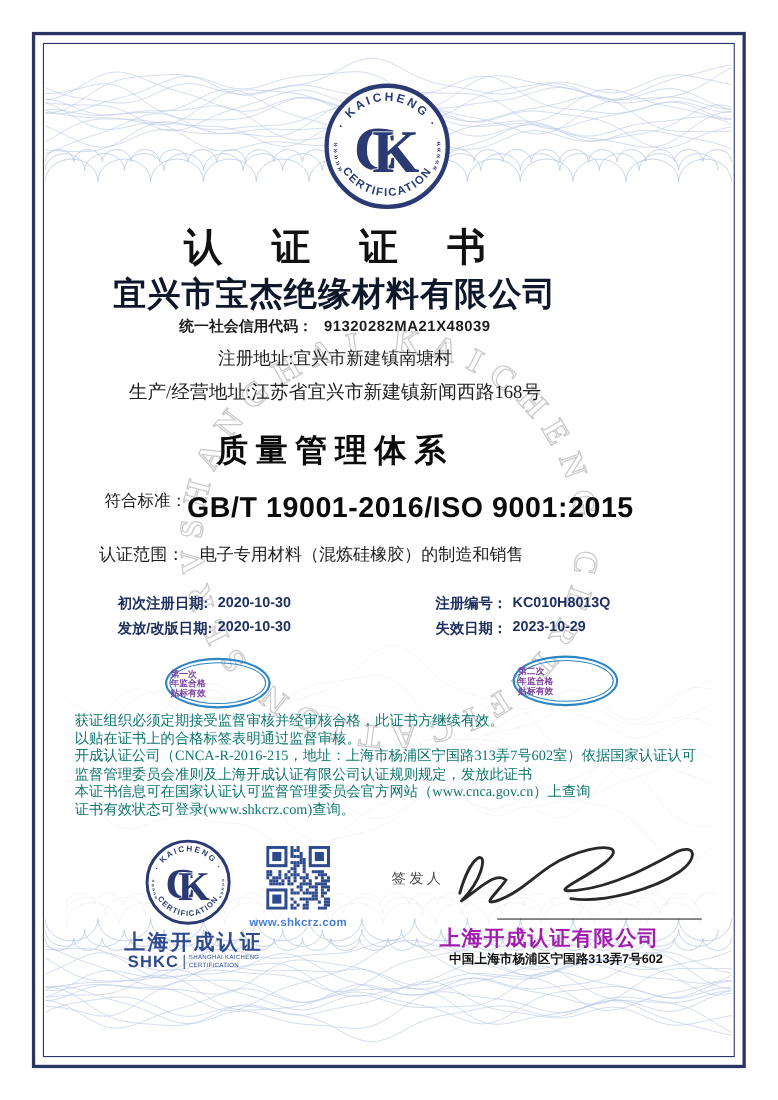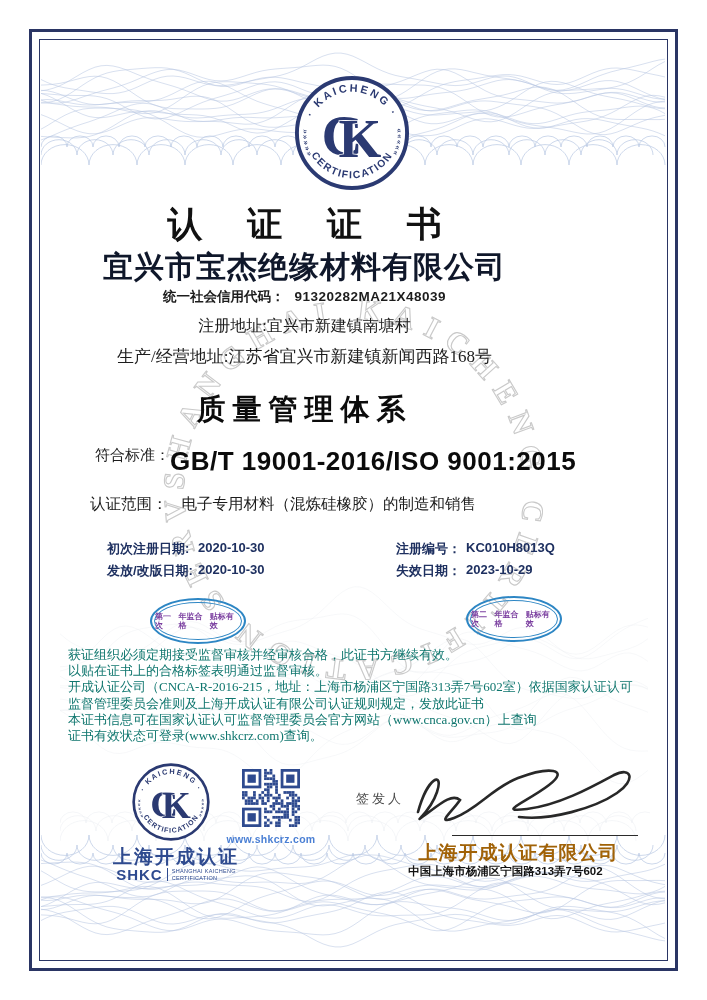--- a/index.html
+++ b/index.html
@@ -28,40 +28,40 @@
   .standard{top:446px;left:95px;display:flex;align-items:flex-start;}
   .standard .lab{font-size:15px;}
   .standard .val{font-size:26px;font-weight:bold;font-family:Liberation Sans, sans-serif;
                  letter-spacing:.5px;color:#0b0b0b;}
   .scope{top:494px;left:90px;font-size:15.5px;}
   .scope .val{margin-left:14px;}
   .dlab,.dval{font-size:13px;font-weight:bold;color:#1e3060;font-family:"Liberation Sans",sans-serif;}
   .stamp{border:2px solid #2d86c4;border-radius:50%;z-index:2;position:absolute;
          width:96px;height:46px;box-sizing:border-box;}
   .stamp .inner{position:absolute;left:2px;top:2px;right:2px;bottom:2px;border:1px solid #2d86c4;
-         border-radius:50%;display:flex;flex-direction:row;justify-content:center;align-items:center;}
+         border-radius:50%;display:flex;flex-direction:column;justify-content:center;}
   .stamp .ln{font-size:8px;line-height:9px;font-weight:bold;color:#7b3fa0;
          font-family:"Liberation Sans",sans-serif;}
   .statement{top:647px;left:68px;width:585px;font-size:13px;line-height:16.2px;color:#0f766e;}
   .logo-foot{left:131px;top:762px;width:80px;height:80px;}
   .brand-cn{left:106px;top:844px;width:140px;text-align:center;font-size:19px;font-weight:bold;
             color:#2e4a8f;letter-spacing:2px;font-family:"Liberation Sans",sans-serif;}
   .brand-row{left:106px;top:866px;width:140px;display:flex;justify-content:center;align-items:center;
              color:#2e4a8f;font-family:"Liberation Sans",sans-serif;}
   .brand-abbr{font-size:15px;font-weight:bold;letter-spacing:1px;}
   .brand-div{width:1px;height:13px;background:#2e4a8f;margin:0 4px;}
   .brand-en{display:flex;flex-direction:column;font-size:5.5px;line-height:6.5px;letter-spacing:.3px;}
   .qr{left:242px;top:769px;width:58px;height:58px;}
   .qr-url{left:225px;top:833px;width:92px;text-align:center;font-size:10.5px;font-weight:bold;
           color:#4a7fd4;font-family:"Liberation Sans",sans-serif;letter-spacing:.3px;}
   .signer{left:356px;top:790px;font-size:13px;color:#4a4a4a;letter-spacing:3px;}
   .sig{left:398px;top:758px;width:245px;height:78px;}
   .sig-line{left:452px;top:835px;width:186px;border-top:1.5px solid #2b2b2b;height:0;}
-  .foot-co{left:396px;top:840px;width:245px;text-align:center;font-size:19px;font-weight:bold;
-           font-family:"Liberation Sans",sans-serif;color:#a16207;letter-spacing:1px;}
+  .foot-co{left:377px;top:840px;width:245px;text-align:center;font-size:19px;font-weight:bold;
+           font-family:"Liberation Sans",sans-serif;color:#a21caf;letter-spacing:1px;}
   .foot-addr{left:383px;top:864px;width:245px;text-align:center;font-size:11.5px;font-weight:bold;
            font-family:"Liberation Sans",sans-serif;color:#111;}
   svg text{user-select:none;}
 </style>
 </head>
 <body>
 
 <div class="cert">
 
   <svg class="guilloche top" viewBox="0 0 625 128">

